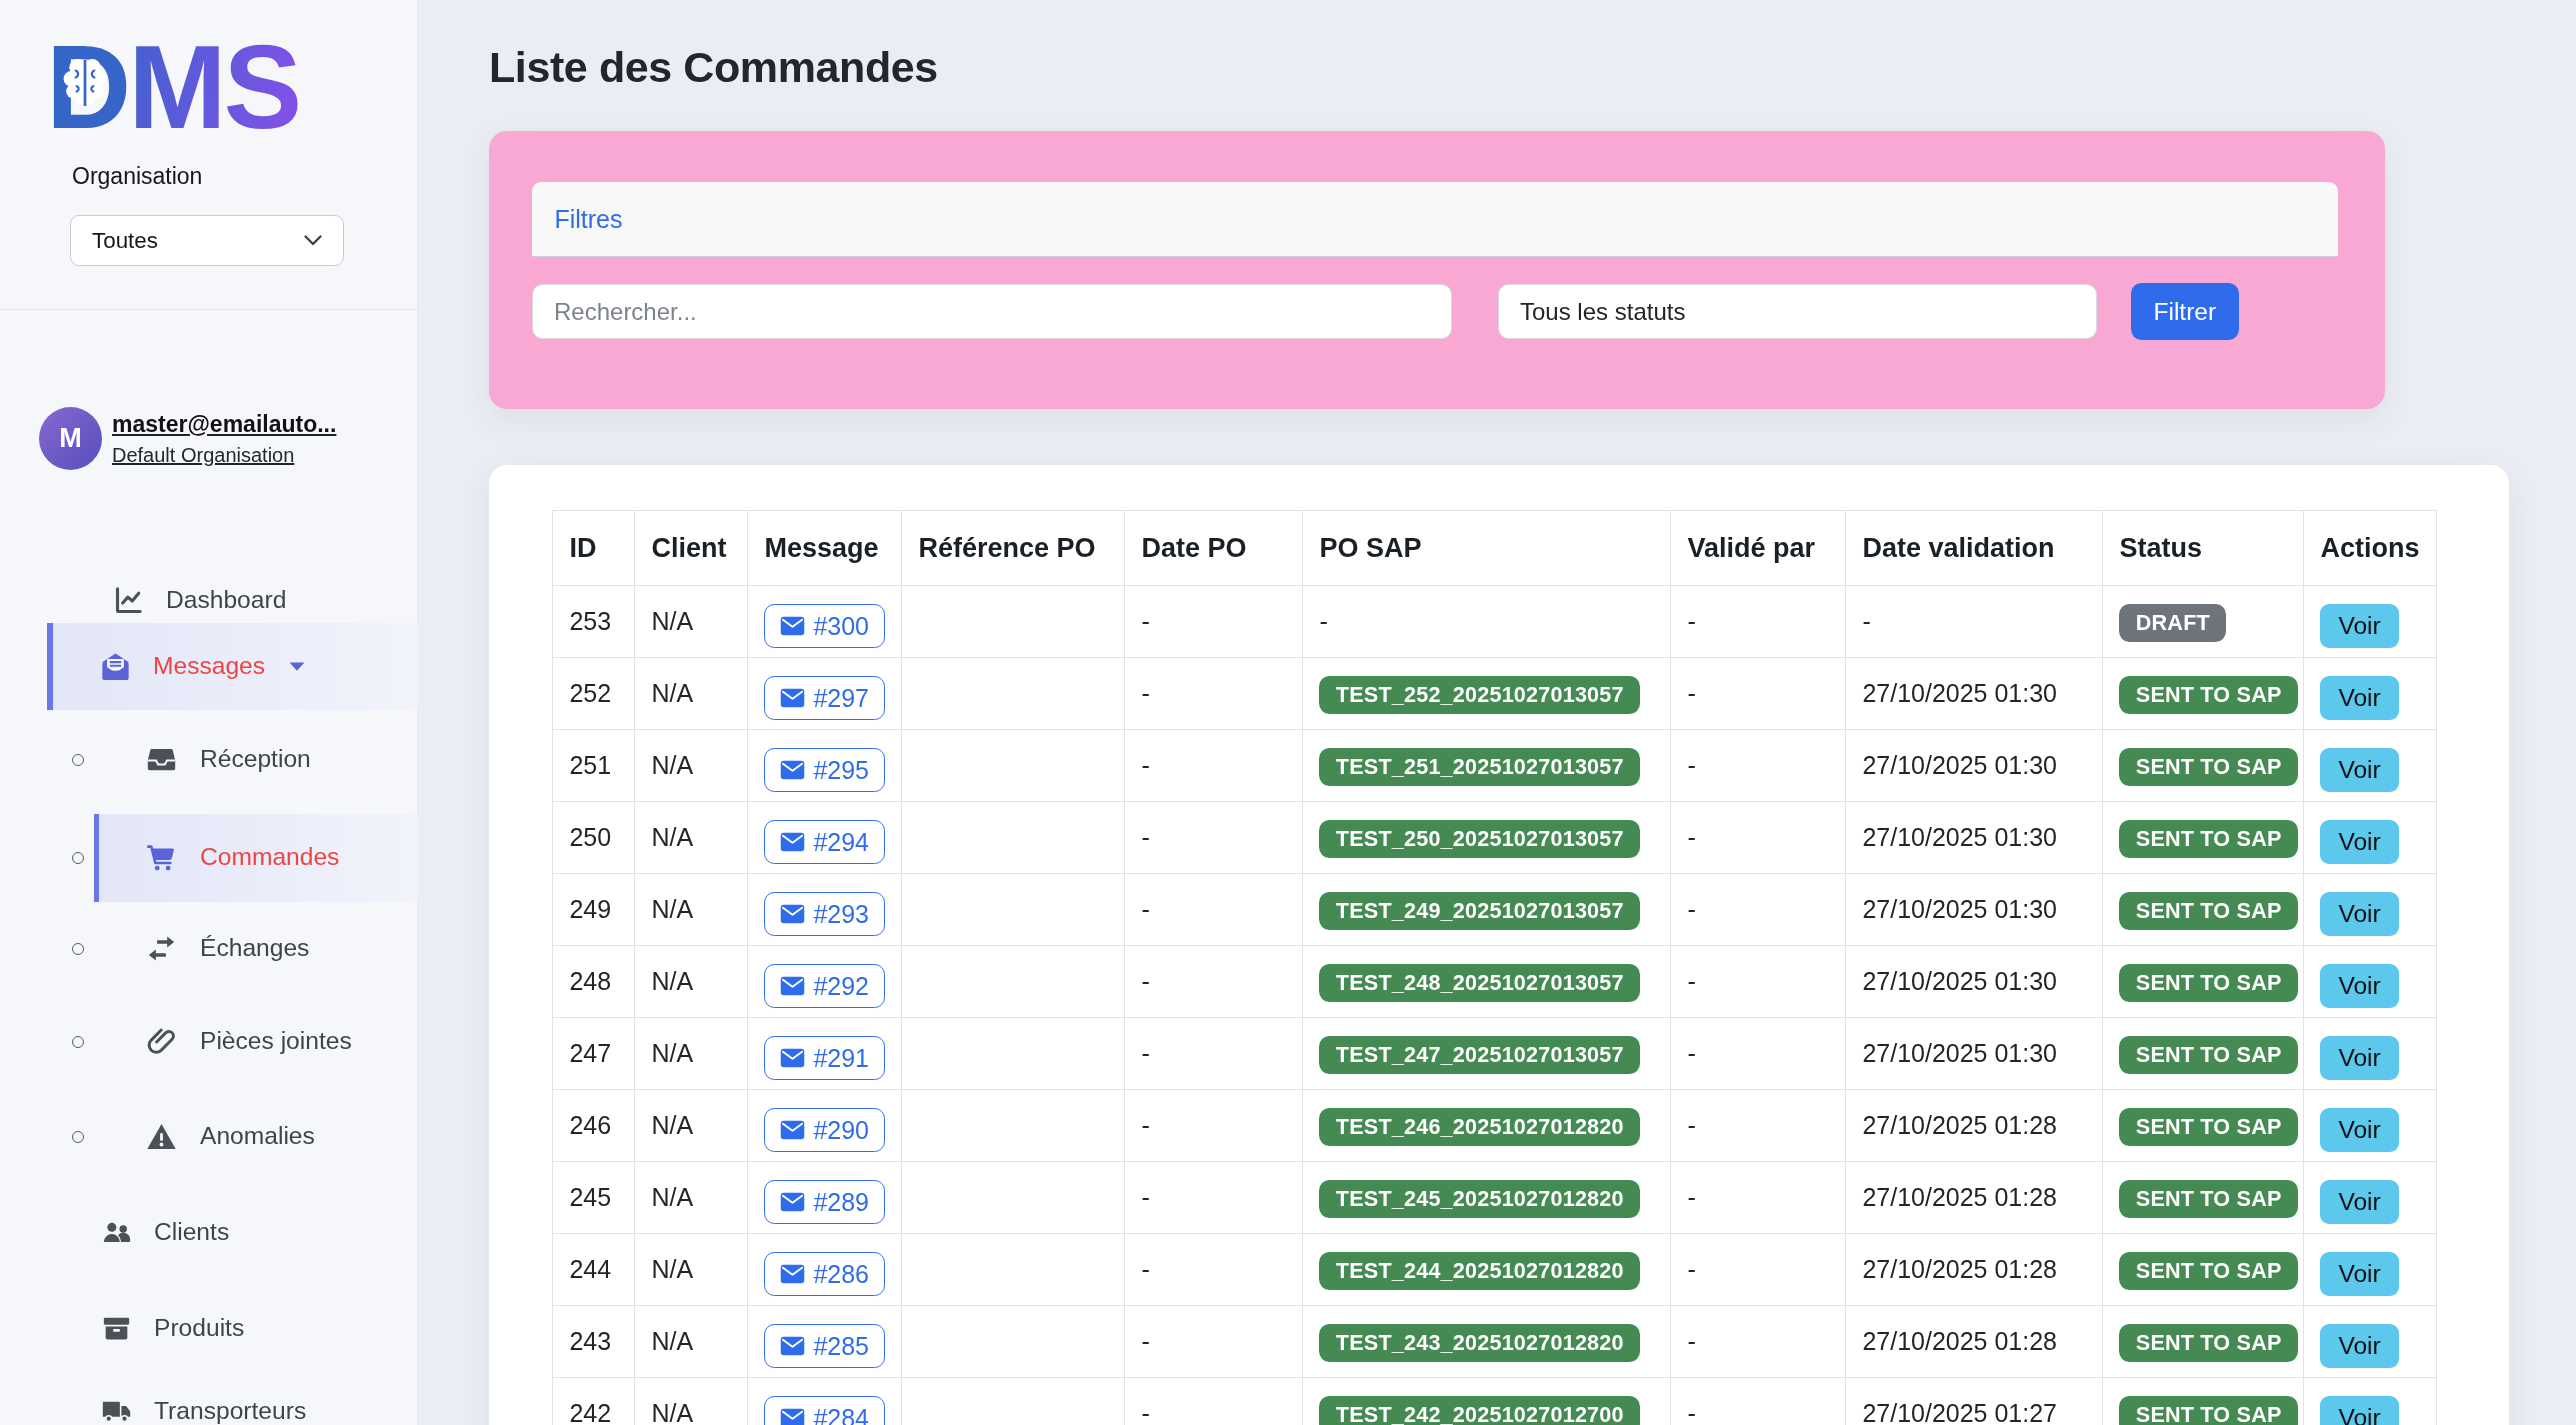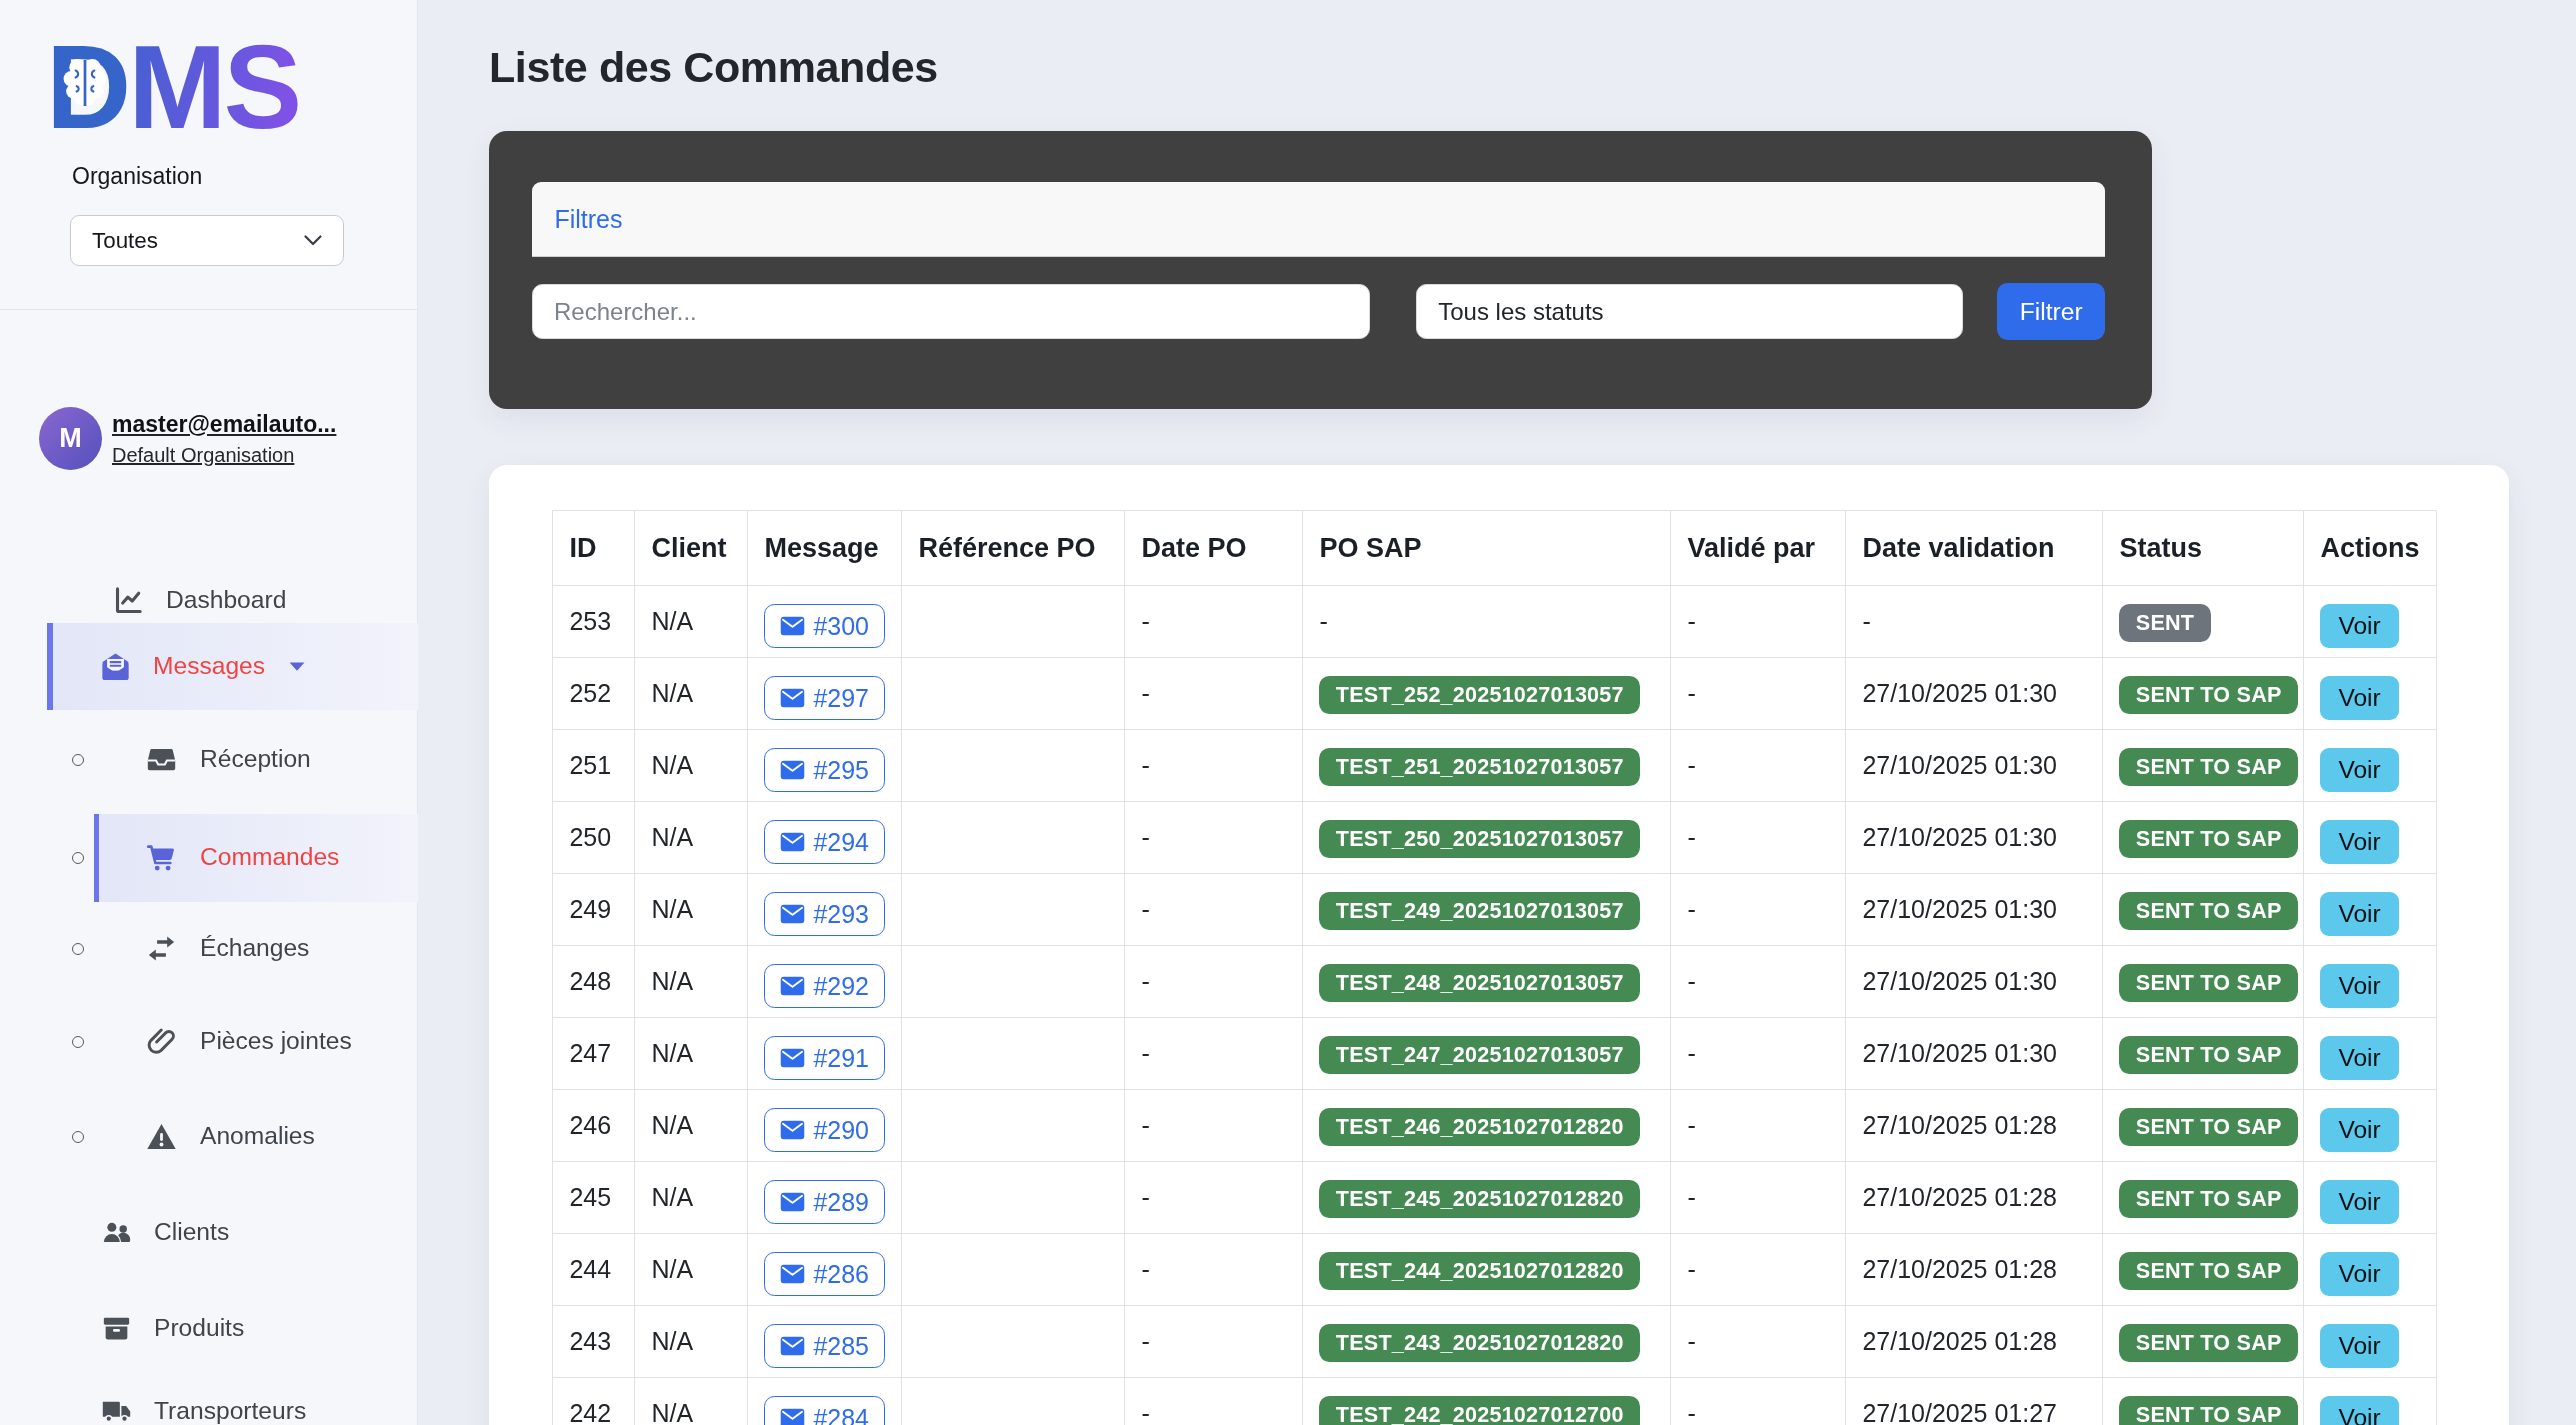--- a/index.html
+++ b/index.html
@@ -60,22 +60,22 @@
   .lv-parent .nav-icon { left:100px; } .lv-parent .nav-label { left:153px; }
   .lv-sub .nav-icon { left:146px; }  .lv-sub .nav-label { left:200px; }
   .nav-item.active .nav-label { color:#ef4444; font-weight:500; }
   .caret { position:absolute; top:50%; margin-top:-5.2px; }
 
   
   .main { position:absolute; left:418px; top:0; right:0; bottom:0; }
   .page-title { position:absolute; left:71px; top:43px; font-size:43px; font-weight:700; color:#23272c; letter-spacing:-0.4px; }
 
   .filter-card {
-    position:absolute; left:71px; top:131px; width:1663px; height:278px;
-    background:#404040; border-radius:18px; box-shadow:0 10.4px 30px rgba(40,50,100,0.07);
+    position:absolute; left:71px; top:131px; width:1896px; height:278px;
+    background:#f9a8d4; border-radius:18px; box-shadow:0 10.4px 30px rgba(40,50,100,0.07);
   }
   .filter-head {
     position:absolute; left:43px; right:47px; top:51px; height:75px;
     background:#f8f8f9; border-bottom:1.5px solid #cbd0d6; border-radius:9px 9px 0 0;
     display:flex; align-items:center; padding-left:22.4px;
   }
   .filter-head .link { font-size:25px; color:#2f6ceb; }
   .filter-body {
     position:absolute; left:43px; right:47px; top:152px;
     display:flex; align-items:center;
@@ -327,21 +327,21 @@
                   <rect x="1" y="1" width="32" height="25" rx="4" fill="#2f6ceb"></rect>
                   <path d="M4 5l13 9.5L30 5" fill="none" stroke="#fff" stroke-width="2.6" stroke-linecap="round" stroke-linejoin="round"></path>
                 </svg>
                 <span>#300</span>
               </button></td>
             <td class="txt"></td>
             <td class="txt">-</td>
             <td class="txt"><span>-</span></td>
             <td class="txt">-</td>
             <td class="txt">-</td>
-            <td><span class="badge gray">SENT</span></td>
+            <td><span class="badge gray">DRAFT</span></td>
             <td><button class="voir-btn">Voir</button></td>
           </tr>
           <tr>
             <td class="txt">252</td>
             <td class="txt">N/A</td>
             <td><button class="msg-btn">
                 <svg viewBox="0 0 34 27">
                   <rect x="1" y="1" width="32" height="25" rx="4" fill="#2f6ceb"></rect>
                   <path d="M4 5l13 9.5L30 5" fill="none" stroke="#fff" stroke-width="2.6" stroke-linecap="round" stroke-linejoin="round"></path>
                 </svg>

